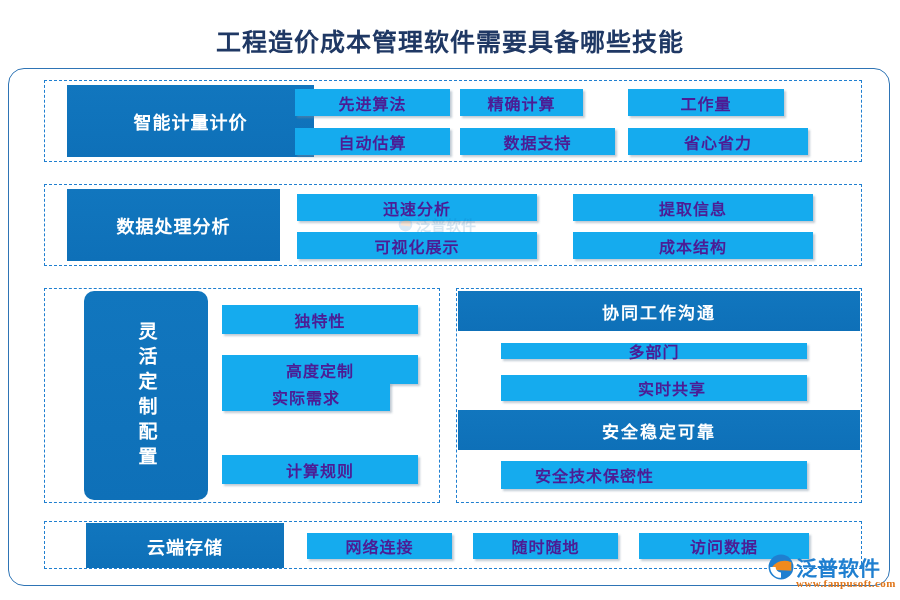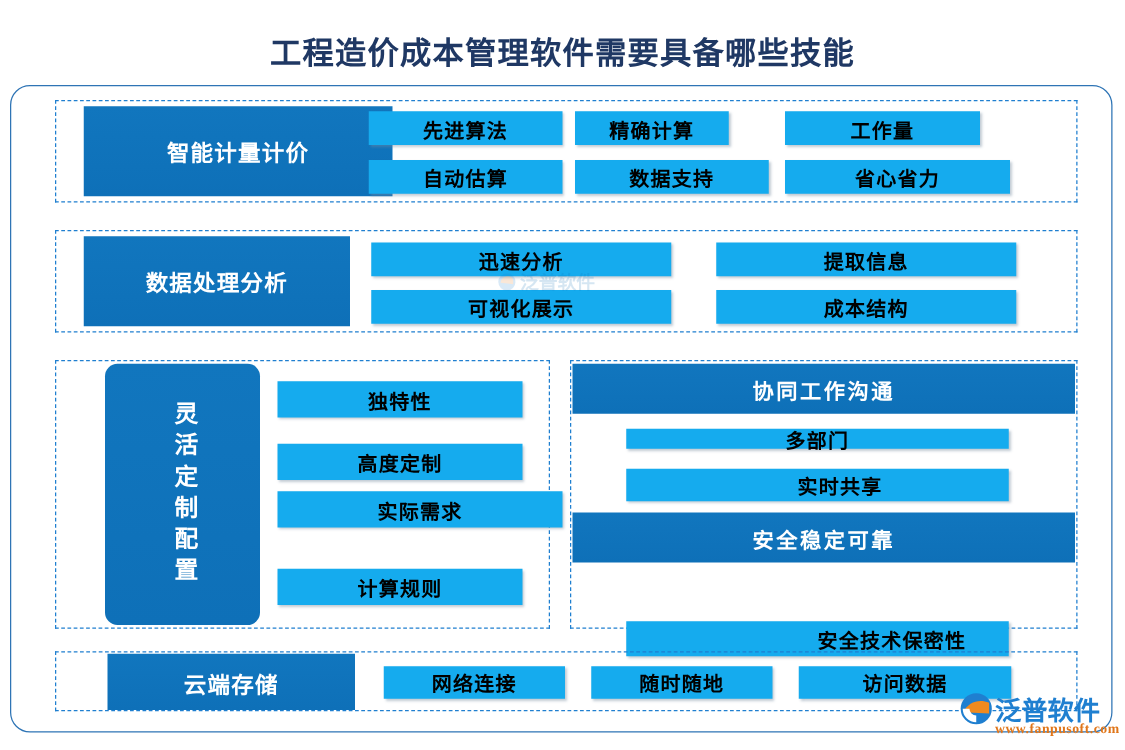--- a/index.html
+++ b/index.html
@@ -63,21 +63,21 @@
     justify-content: center;
     text-align: center;
     box-sizing: border-box;
     letter-spacing: 1px;
   }
 
   
   .item-pill {
     position: absolute;
     background: #15ABEE;
-    color: #000000;
+    color: #4c1d95;
     font-family: "Liberation Serif", "DejaVu Serif", serif;
     font-weight: bold;
     font-size: 16px;
     display: flex;
     align-items: center;
     justify-content: center;
     text-align: center;
     box-sizing: border-box;
     box-shadow: 1.5px 1.5px 2px rgba(120,140,160,0.45);
     letter-spacing: 1px;
@@ -103,23 +103,22 @@
   
   .vertical-label {
     writing-mode: vertical-rl;
     text-orientation: upright;
     letter-spacing: 6px;
     line-height: 1;
   }
 
   
   .item-pill.duo {
-    justify-content: flex-end;
+    justify-content: flex-start;
     padding: 0 34px;
-    margin-top: 36px;
   }
   .item-pill.duo > span { display: block; }
 
   
   .watermark {
     position: absolute;
     pointer-events: none;
     opacity: 0.17;
     display: flex;
     align-items: center;
@@ -207,21 +206,21 @@
 </div>
 
 <div class="dashed-box" style="left:44px; top:288px; width:396px; height:215px;"></div>
 
 <div class="cat-label" style="left:84px; top:291px; width:124px; height:209px; border-radius:10px; font-size:19px;">
   <span class="vertical-label">灵活定制配置</span>
 </div>
 
 <div class="item-pill" style="left:222px; top:305px; width:196px; height:29px;">独特性</div>
 <div class="item-pill" style="left:222px; top:355px; width:196px; height:29px;">高度定制</div>
-<div class="item-pill" style="left:222px; top:393px; width:228px; height:29px;">实际需求</div>
+<div class="item-pill" style="left:222px; top:382px; width:168px; height:29px;">实际需求</div>
 <div class="item-pill" style="left:222px; top:455px; width:196px; height:29px;">计算规则</div>
 
 <div class="dashed-box" style="left:456px; top:288px; width:406px; height:215px;"></div>
 
 <div class="sub-header" style="left:458px; top:291px; width:402px; height:40px;">协同工作沟通</div>
 
 <div class="item-pill" style="left:501px; top:343px; width:306px; height:16px;">多部门</div>
 <div class="item-pill" style="left:501px; top:375px; width:306px; height:26px;padding-left:36px;">实时共享</div>
 
 <div class="sub-header" style="left:458px; top:410px; width:402px; height:40px;">安全稳定可靠</div>

